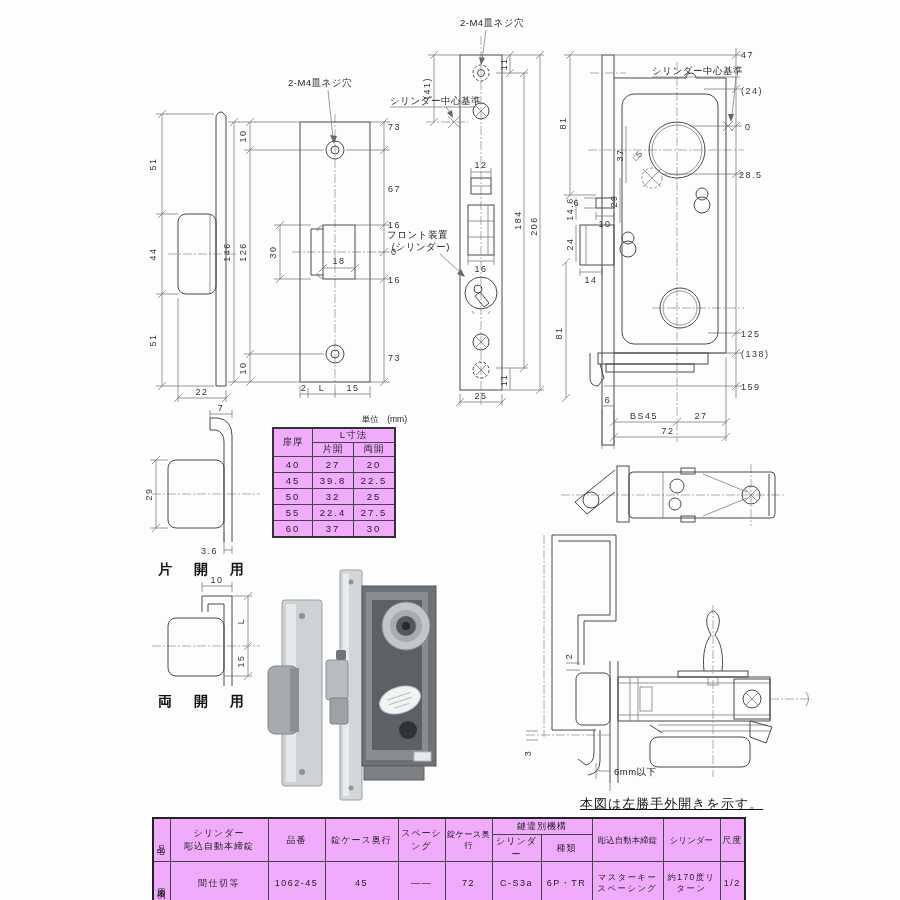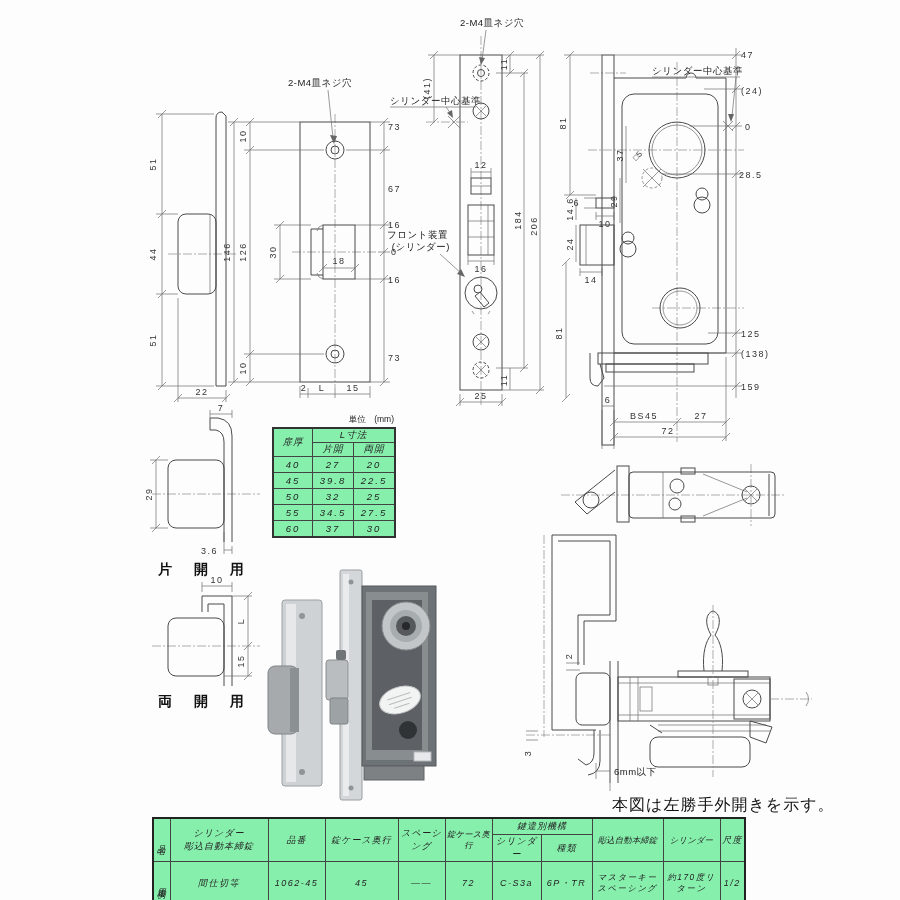--- a/index.html
+++ b/index.html
@@ -9,36 +9,36 @@
   .ln{stroke:#4a4a4a;fill:none;stroke-width:1;}
   .lnthin{stroke:#6a6a6a;fill:none;stroke-width:.7;}
   .dim{stroke:#6e6e6e;fill:none;stroke-width:.7;}
   .dash{stroke-dasharray:3 2;}
   .cl{stroke:#8a8a8a;fill:none;stroke-width:.7;stroke-dasharray:9 2 2 2;}
   .dt{font-size:9px;fill:#333;letter-spacing:1.5px;}
   .jt{font-size:9.5px;fill:#222;letter-spacing:.5px;}
   .sm{font-size:8px;fill:#333;}
   .arrow{fill:#666;stroke:none;}
   .slabel{font-size:14px;font-weight:bold;fill:#111;letter-spacing:9px;}
-  .unit{position:absolute;left:276px;top:414px;width:118px;text-align:right;font-size:8.5px;color:#222;}
-  table{border-collapse:collapse;background:#86efac;font-style:italic;}
+  .unit{position:absolute;left:289px;top:414px;width:118px;text-align:right;font-size:8.5px;color:#222;}
+  table{border-collapse:collapse;background:#f0abfc;}
   .ltable{position:absolute;left:272px;top:427px;border:2px solid #333;font-size:9.5px;}
   .ltable td{border:1px solid #444;text-align:center;padding:0;letter-spacing:2px;color:#222;}
   .ltable tr.h td{height:13px;letter-spacing:1px;}
   .ltable tr.d td{height:15px;}
   .spec{position:absolute;left:152px;top:817px;border:2px solid #222;table-layout:fixed;font-size:9px;}
   .spec td{border:1px solid #444;text-align:center;vertical-align:middle;padding:0 1px;
            letter-spacing:1px;color:#222;overflow:hidden;}
   .spec tr.h1 td{height:15px;}
   .spec tr.h2 td{height:15px;}
   .spec tr.d td{height:40px;letter-spacing:1.5px;}
   .spec td.vert{writing-mode:vertical-rl;text-orientation:upright;font-size:8.5px;
                 letter-spacing:2px;padding:1px 0;}
   .spec td.small{font-size:8.3px;letter-spacing:.2px;}
-  .caption{position:absolute;left:612px;top:795px;font-size:16px;letter-spacing:1px;color:#111;}
+  .caption{position:absolute;left:580px;top:795px;font-size:13px;letter-spacing:1px;color:#111;text-decoration:underline;}
 </style>
 </head>
 <body>
 
 <div class="canvas">
 
 <svg style="left:148px;top:92px" width="90" height="315" viewBox="0 0 90 315">
   <line class="cl" x1="20" y1="162" x2="88" y2="162"></line>
   <path class="ln" d="M68,294 L68,26 Q68,20 74,20 L78,24 L78,294 Z"></path>
   <rect class="ln" x="30" y="122" width="38" height="80" rx="8"></rect>
@@ -392,21 +392,21 @@
           <td>39.8</td>
           <td>22.5</td>
         </tr>
   <tr class="d">
           <td>50</td>
           <td>32</td>
           <td>25</td>
         </tr>
   <tr class="d">
           <td>55</td>
-          <td>34.5</td>
+          <td>22.4</td>
           <td>27.5</td>
         </tr>
   <tr class="d">
           <td>60</td>
           <td>37</td>
           <td>30</td>
         </tr>
 </tbody>
     </table>
 

